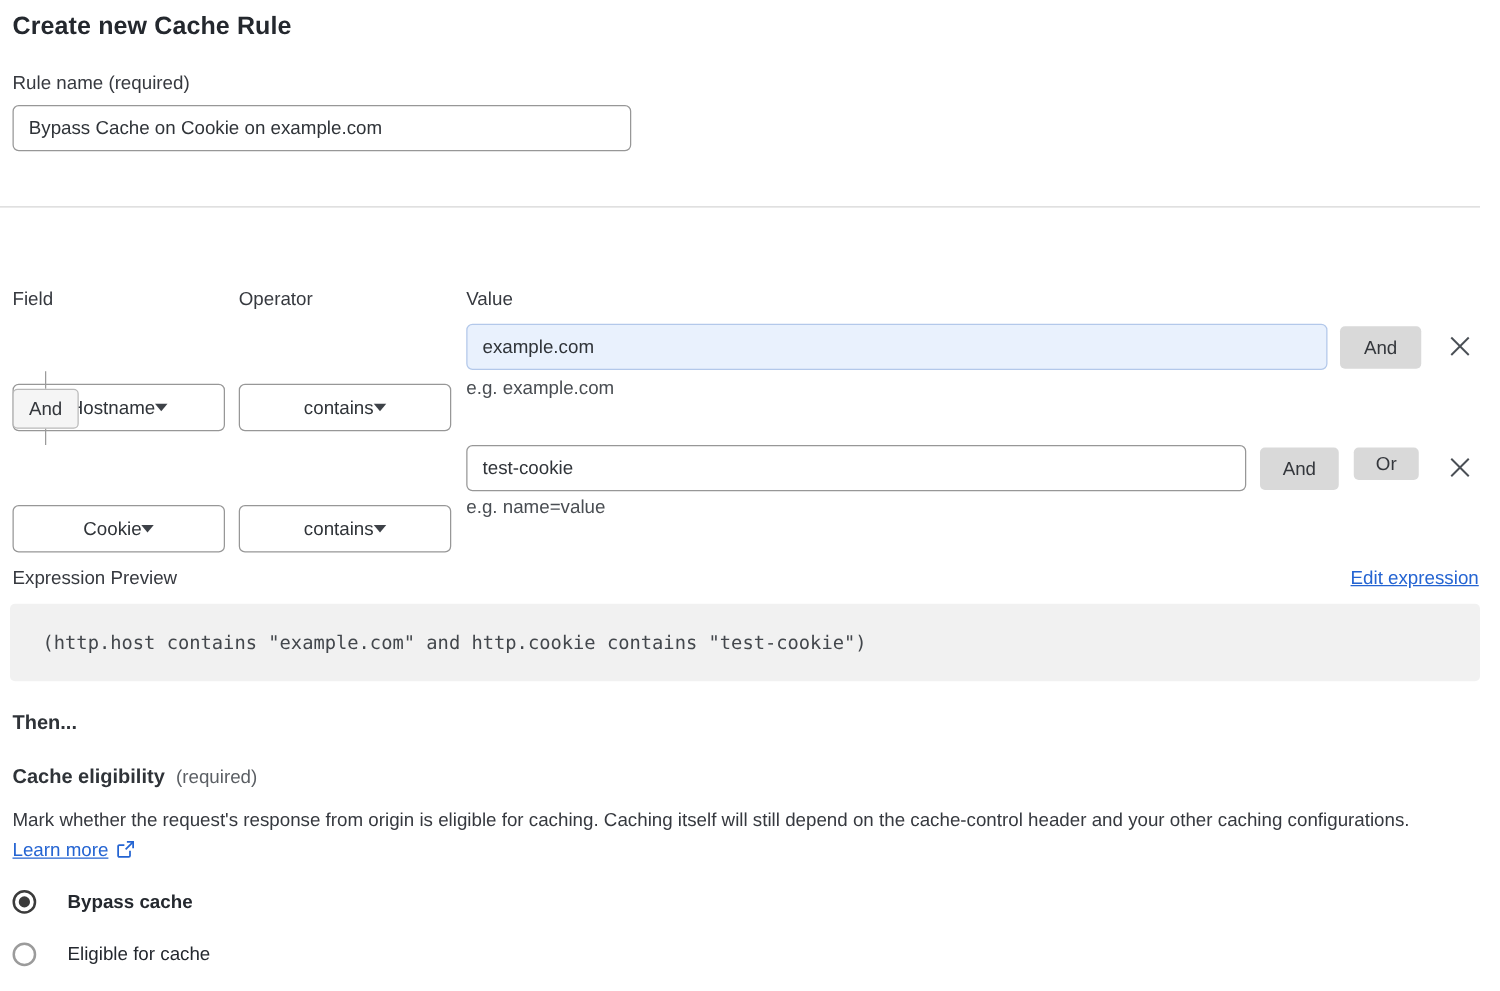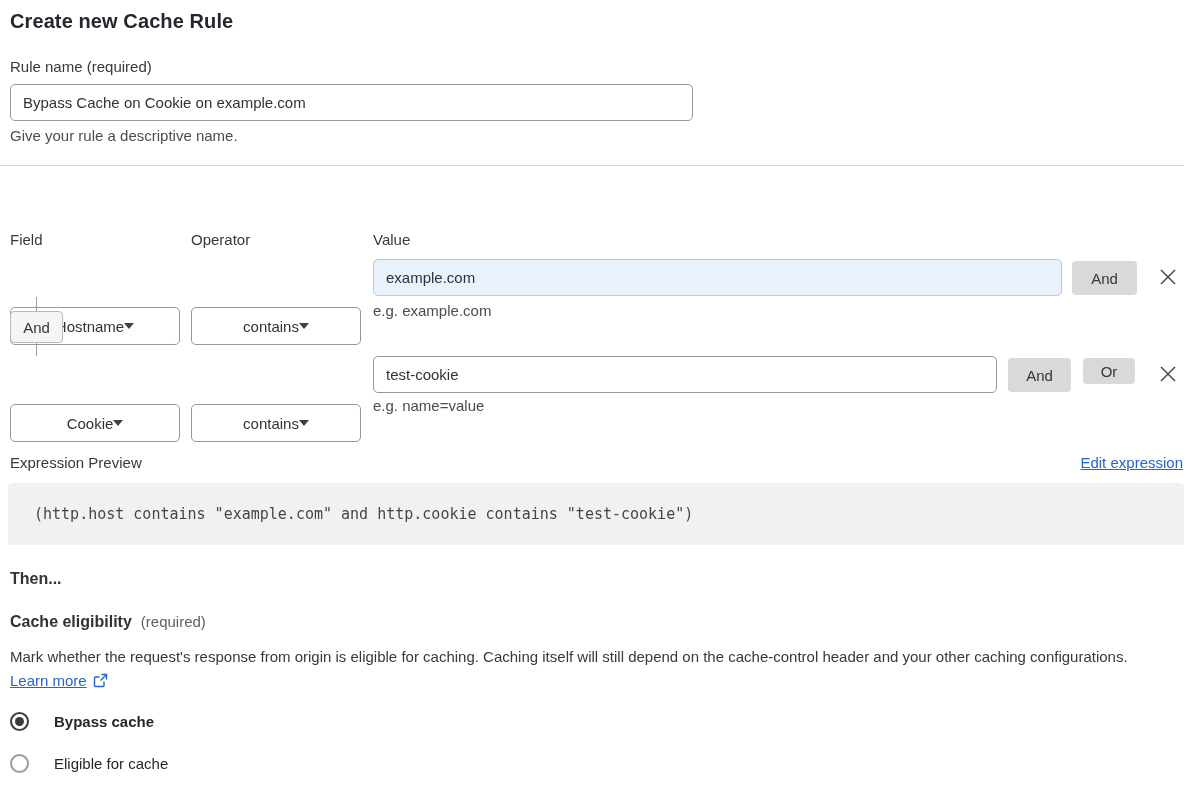--- a/index.html
+++ b/index.html
@@ -124,24 +124,23 @@
   .ext-icon { margin-left: 6px; vertical-align: -2px; }
 </style>
 </head>
 <body>
 
 <div class="page">
 
   <h1 class="abs page-title" style="left:10px; top:10px;">Create new Cache Rule</h1>
 
   <div class="abs field-label" style="left:10px; top:58px;">Rule name (required)</div>
-  <div class="abs" style="left:10px; top:84px; width:683px;">
+  <div class="abs" style="left:10px; top:84px; width:495px;">
     <input class="text-input" type="text" value="Bypass Cache on Cookie on example.com" style="">
   </div>
-  <div class="abs helper" style="left:10px; top:127px;">Give your rule a descriptive name.</div>
 
   <div class="abs divider" style="left:0; top:165px; width:1184px;"></div>
 
 
   <div class="abs field-label" style="left:10px; top:231px;">Field</div>
   <div class="abs field-label" style="left:191px; top:231px;">Operator</div>
   <div class="abs field-label" style="left:373px; top:231px;">Value</div>
 
   <div class="abs select" style="left:10px; top:259px; width:170px;">
     <span>Hostname</span>

